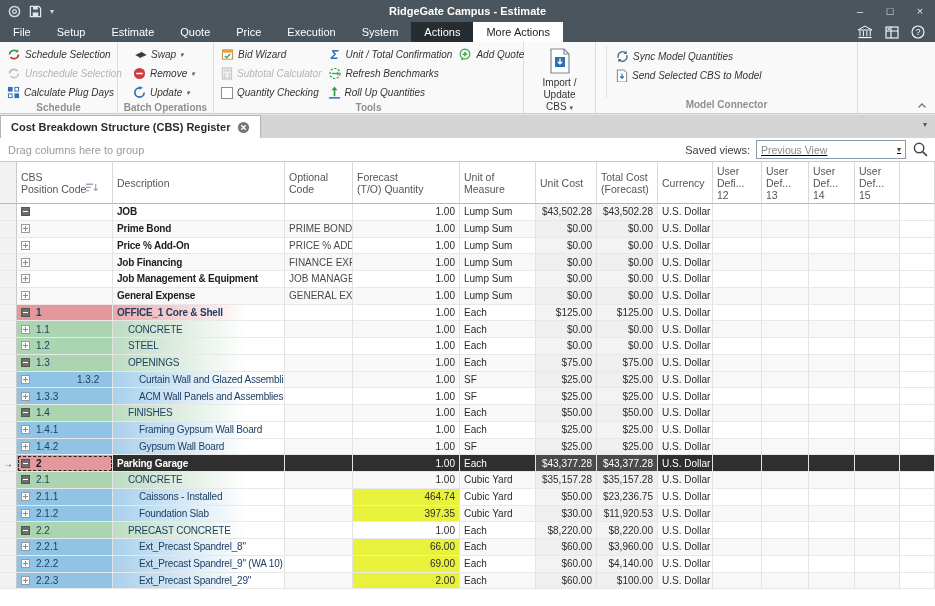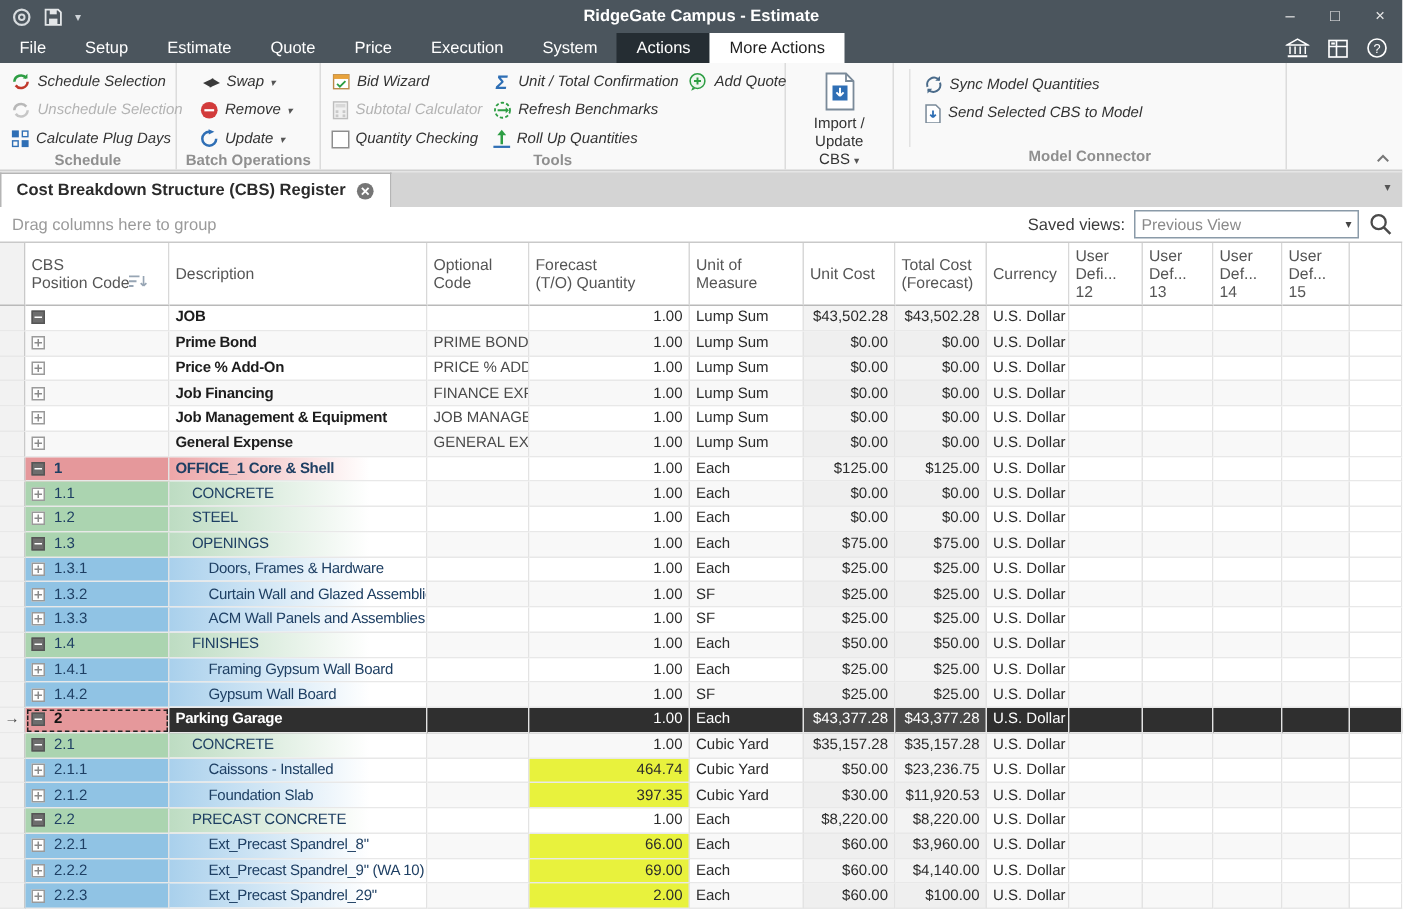--- a/index.html
+++ b/index.html
@@ -41,21 +41,21 @@
   
   .tabstrip { height:24px; background:#d4d4d4; display:flex; align-items:flex-end; border-top:1px solid #e5e5e5; position:relative; }
   .view-tab { height:23px; background:#fff; border:1px solid #b5b5b5; border-bottom:none; display:flex; align-items:center; gap:7px; padding:0 10px; font-weight:bold; font-size:11px; color:#2b2b2b; margin-left:0; }
   .tabstrip-caret { position:absolute; right:8px; top:5px; font-size:8px; color:#555; }
 
   
   .groupbar { height:24px; background:#fff; border-bottom:1px solid #c9c9c9; display:flex; align-items:center; padding:0 6px 0 8px; }
   .drag-hint { color:#9a9a9a; font-size:11px; }
   .gb-right { margin-left:auto; display:flex; align-items:center; gap:6px; }
   .sv-label { font-size:11px; color:#3b3b3b; }
-  .sv-combo { width:150px; height:19px; border:1px solid #8a9aa8; background:#fff; display:flex; align-items:center; padding:0 4px; }
+  .sv-combo { width:150px; height:19px; border:1px solid #8a9aa8; background:#fff; display:flex; align-items:center; padding:0 4px;text-decoration:underline; }
   .sv-value { flex:1; font-size:10.5px; color:#8a8a8a; }
   .sv-caret { font-size:8px; color:#444; }
 
   
   .gridwrap { height:444px; overflow:hidden; }
   table.grid { border-collapse:separate; border-spacing:0; table-layout:fixed; width:935px; }
   .grid th { height:42px; background:#fff; border-right:1px solid #d8d8d8; border-bottom:1px solid #b9b9b9; font-weight:normal; font-size:10.5px; color:#555; text-align:left; vertical-align:middle; padding:2px 4px; position:relative; }
   .grid th.gutter { background:#f2f2f2; border-right:1px solid #c9c9c9; }
   .h-label { white-space:pre-line; line-height:12px; display:inline-block; vertical-align:middle; }
   .sort-ic { position:absolute; right:14px; bottom:10px; }
@@ -589,42 +589,21 @@
           <td style="background: rgb(248, 248, 248);"></td>
           <td style="background: rgb(248, 248, 248);"></td>
           <td style="background: rgb(248, 248, 248);"></td>
           <td class="filler" style="background: rgb(255, 255, 255);"></td>
         </tr>
         <tr>
           <td class="gutter-cell"></td>
           <td class="code-cell" style="background: rgb(144, 195, 228);">
             <span class="code-inner">
               <span class="exp plus"></span>
-              <span style="color: rgb(30, 63, 99);">1.3.1</span>
-            </span>
-          </td>
-          <td class="desc-cell" style="padding-left: 26px; background: linear-gradient(90deg, rgb(169, 208, 236), rgb(255, 255, 255) 78%); color: rgb(30, 63, 99);">Doors, Frames &amp; Hardware</td>
-          <td style="background: rgb(255, 255, 255); color: rgb(74, 74, 74);"></td>
-          <td class="num" style="background: rgb(255, 255, 255); color: rgb(43, 43, 43);">1.00</td>
-          <td style="background: rgb(255, 255, 255); color: rgb(43, 43, 43);">Each</td>
-          <td class="num" style="background: rgb(243, 243, 243); color: rgb(43, 43, 43);">$25.00</td>
-          <td class="num" style="background: rgb(243, 243, 243); color: rgb(43, 43, 43);">$25.00</td>
-          <td style="background: rgb(255, 255, 255); color: rgb(43, 43, 43);">U.S. Dollar</td>
-          <td style="background: rgb(255, 255, 255);"></td>
-          <td style="background: rgb(255, 255, 255);"></td>
-          <td style="background: rgb(255, 255, 255);"></td>
-          <td style="background: rgb(255, 255, 255);"></td>
-          <td class="filler" style="background: rgb(255, 255, 255);"></td>
-        </tr>
-        <tr>
-          <td class="gutter-cell"></td>
-          <td class="code-cell" style="background: rgb(144, 195, 228);">
-            <span class="code-inner">
-              <span class="exp plus"></span>
-              <span style="color: rgb(30, 63, 99);">1.3.2</span>
+              <span style="color: rgb(30, 63, 99); margin-left: 41px;">1.3.2</span>
             </span>
           </td>
           <td class="desc-cell" style="padding-left: 26px; background: linear-gradient(90deg, rgb(169, 208, 236), rgb(255, 255, 255) 78%); color: rgb(30, 63, 99);">Curtain Wall and Glazed Assemblies</td>
           <td style="background: rgb(248, 248, 248); color: rgb(74, 74, 74);"></td>
           <td class="num" style="background: rgb(248, 248, 248); color: rgb(43, 43, 43);">1.00</td>
           <td style="background: rgb(248, 248, 248); color: rgb(43, 43, 43);">SF</td>
           <td class="num" style="background: rgb(239, 239, 239); color: rgb(43, 43, 43);">$25.00</td>
           <td class="num" style="background: rgb(239, 239, 239); color: rgb(43, 43, 43);">$25.00</td>
           <td style="background: rgb(248, 248, 248); color: rgb(43, 43, 43);">U.S. Dollar</td>
           <td style="background: rgb(248, 248, 248);"></td>

